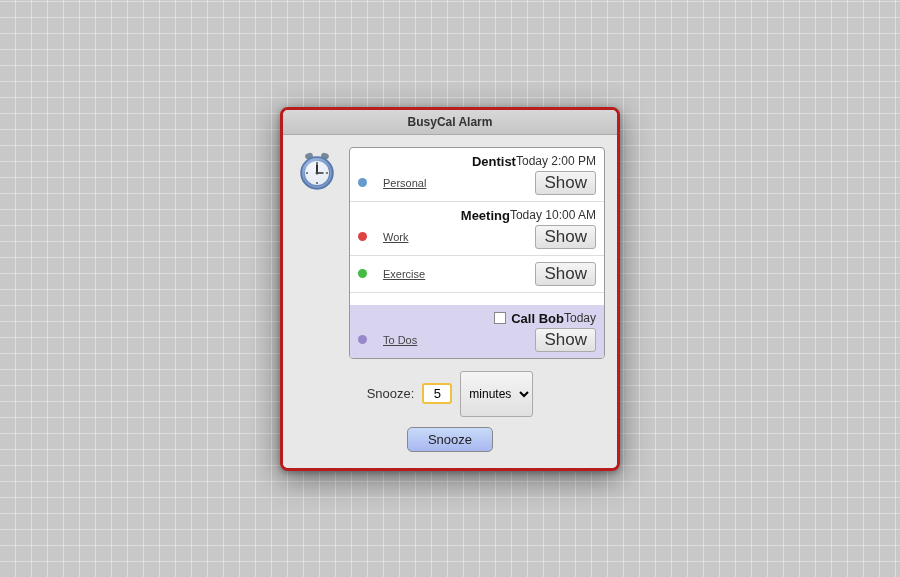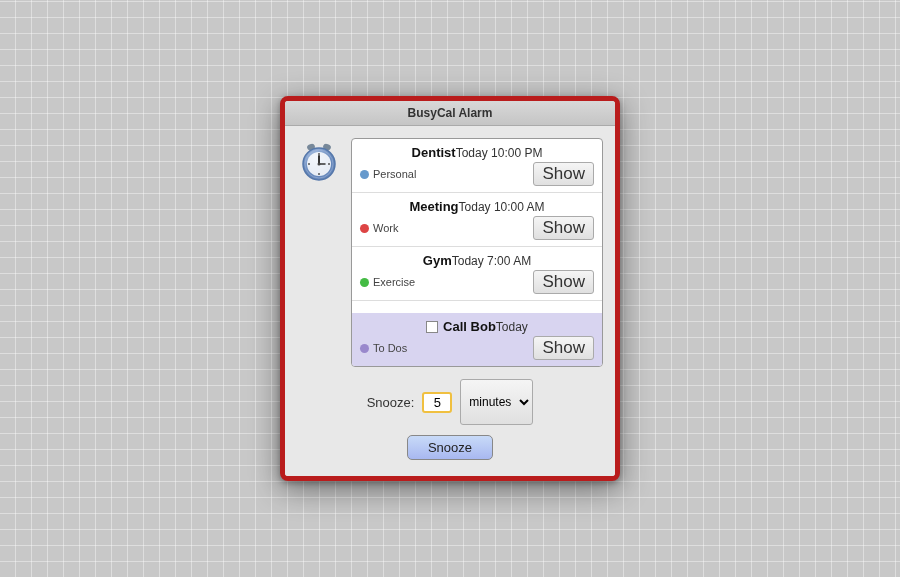--- a/index.html
+++ b/index.html
@@ -16,21 +16,21 @@
       justify-content: center;
       font-family: -apple-system, 'Lucida Grande', Arial, sans-serif;
     }
 
     .window {
       background: #e8e8e8;
       border-radius: 8px;
       box-shadow: 0 8px 30px rgba(0,0,0,0.45), 0 2px 6px rgba(0,0,0,0.3);
       width: 340px;
       overflow: hidden;
-      border: 5px solid #b91c1c;
+      border: 3px solid #b91c1c;
     }
 
     .title-bar {
       background: linear-gradient(to bottom, #d8d8d8, #c5c5c5);
       border-bottom: 1px solid #aaa;
       text-align: center;
       padding: 5px 0;
       font-size: 12px;
       color: #333;
       font-weight: bold;
@@ -71,21 +71,21 @@
       border-bottom: none;
       margin-top: 12px;
     }
 
     .event-row.todo {
       background: #d8d4f0;
     }
 
     .event-title-row {
       display: flex;
-      justify-content: center;
+      justify-content: flex-end;
       align-items: center;
       margin-bottom: 2px;
     }
 
     .event-title {
       font-size: 13px;
       font-weight: bold;
       color: #111;
     }
 
@@ -102,23 +102,24 @@
 
     .event-meta-row {
       display: flex;
       justify-content: space-between;
       align-items: center;
     }
 
     .event-calendar {
       display: flex;
       align-items: center;
-      gap: 4px;
+      gap: 16px;
       font-size: 11px;
       color: #444;
+      text-decoration: underline;
     }
 
     .calendar-dot {
       width: 9px;
       height: 9px;
       border-radius: 50%;
       flex-shrink: 0;
     }
 
     .show-btn {
@@ -240,21 +241,21 @@
         <line x1="22" y1="26" x2="22" y2="18" stroke="#333" stroke-width="2" stroke-linecap="round"></line>
         <line x1="22" y1="26" x2="28" y2="26" stroke="#333" stroke-width="1.5" stroke-linecap="round"></line>
         <circle cx="22" cy="26" r="1.5" fill="#444"></circle>
       </svg>
 
       <div class="events-container">
 
         <div class="event-row">
           <div class="event-title-row">
             <span class="event-title">Dentist</span>
-            <span class="event-time">Today 10:00 PM</span>
+            <span class="event-time">Today 2:00 PM</span>
           </div>
           <div class="event-meta-row">
             <div class="event-calendar">
               <span class="calendar-dot" style="background:#6699cc;"></span>
               <span>Personal</span>
             </div>
             <button class="show-btn">Show</button>
           </div>
         </div>
 
@@ -266,24 +267,20 @@
           <div class="event-meta-row">
             <div class="event-calendar">
               <span class="calendar-dot" style="background:#dd4444;"></span>
               <span>Work</span>
             </div>
             <button class="show-btn">Show</button>
           </div>
         </div>
 
         <div class="event-row">
-          <div class="event-title-row">
-            <span class="event-title">Gym</span>
-            <span class="event-time">Today 7:00 AM</span>
-          </div>
           <div class="event-meta-row">
             <div class="event-calendar">
               <span class="calendar-dot" style="background:#44bb44;"></span>
               <span>Exercise</span>
             </div>
             <button class="show-btn">Show</button>
           </div>
         </div>
 
         <div class="event-row todo">

